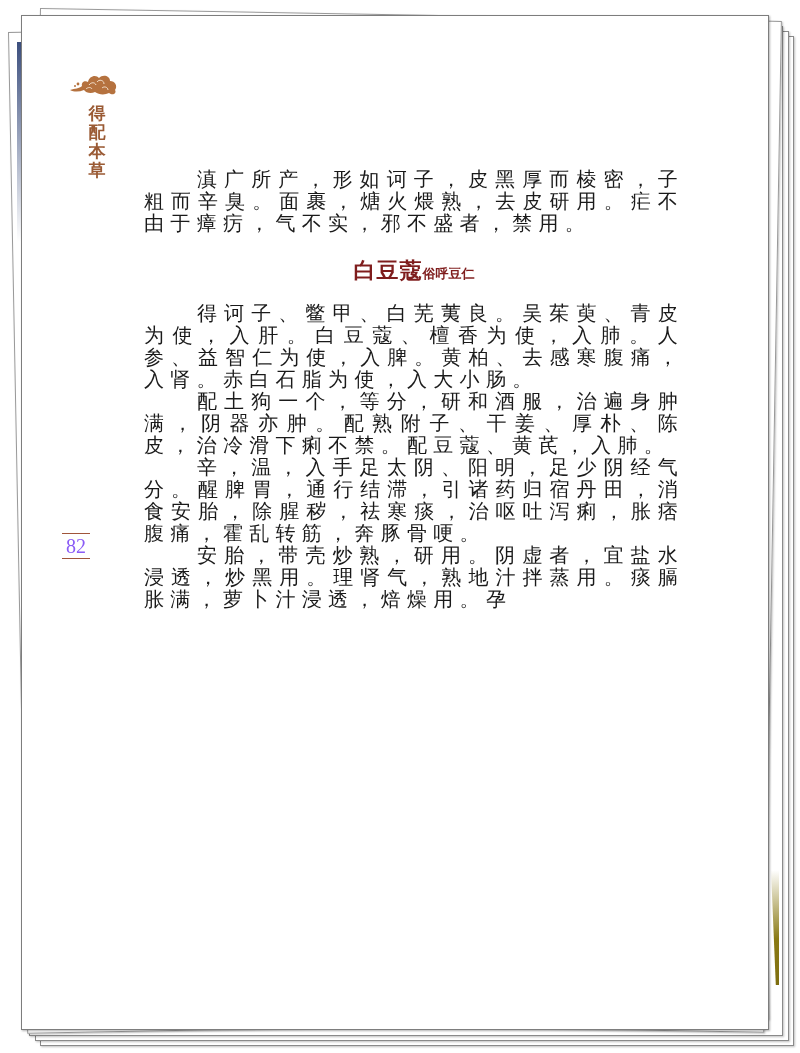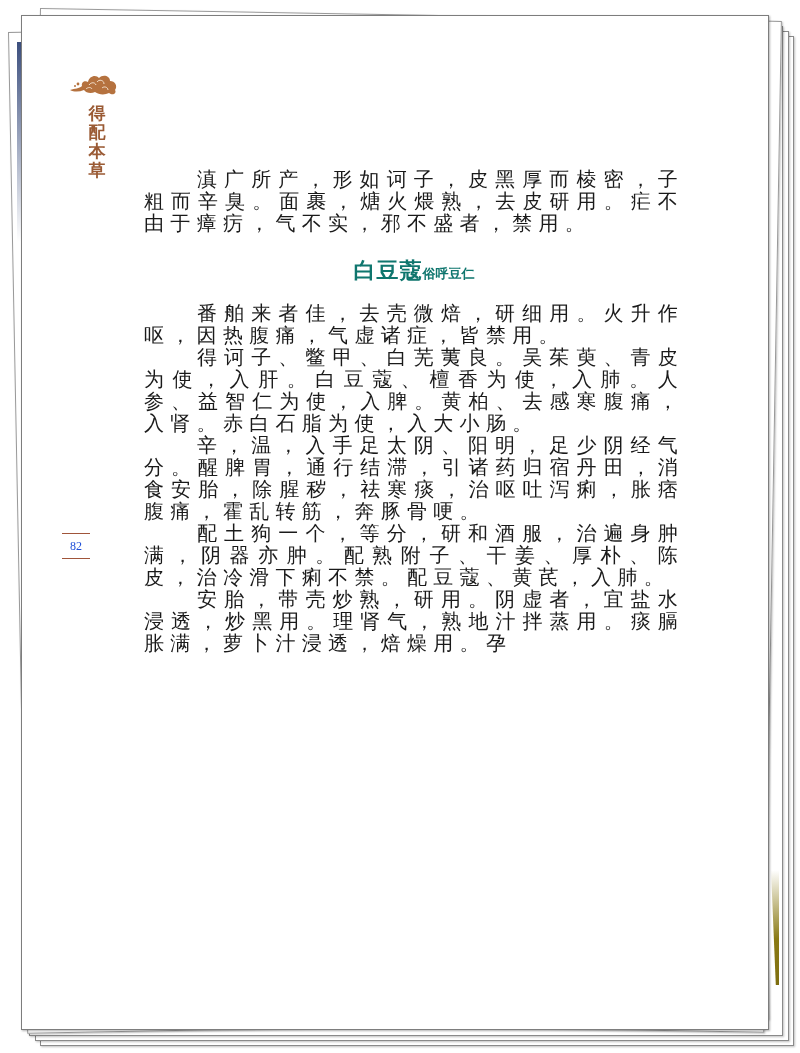--- a/index.html
+++ b/index.html
@@ -29,25 +29,25 @@
     background: #fff; border: 1px solid #7d7d7d; box-shadow: 1px 1px 2px rgba(0,0,0,0.3);
   }
   .cloud { position: absolute; left: 47px; top: 55px; width: 50px; height: 25px; }
   .running-title {
     position: absolute; left: 64px; top: 88px; width: 22px;
     color: #9a5a34; font-size: 17px; line-height: 19px; text-align: center; font-weight: bold;
   }
   .running-title span { display: block; }
   .page-num-wrap { position: absolute; left: 40px; top: 517px; width: 28px; text-align: center; }
   .page-num-rule { height: 1px; background: #a0553a; width: 28px; }
-  .page-num { font-family: "Liberation Serif", serif; font-size: 12px; color: #1d4ed8; line-height: 24px; }
+  .page-num { font-family: "Liberation Serif", serif; font-size: 20px; color: #8b5cf6; line-height: 24px; }
   .content { position: absolute; left: 122px; top: 152px; width: 540px; color: #1a1a1a; }
   .para { font-size: 20px; letter-spacing: 6.3px; line-height: 22px; margin: 0; text-align: justify; }
   .para.indent { text-indent: 53px; }
-  .heading { text-align: center; color: #0f766e; margin: 8px; font-weight: bold; }
+  .heading { text-align: center; color: #7f1d1d; margin: 8px; font-weight: bold; }
   .heading .main { font-size: 22px; letter-spacing: 1px; }
   .heading .sub { font-size: 13px; letter-spacing: 0px; }
   .h1 { margin-top: 21px; margin-bottom: 16px; }
   .h2 { margin-top: 22px; margin-bottom: 18px; }
 </style>
 </head>
 <body>
 
 <div class="sheet back3"></div>
 <div class="sheet back2"></div>
@@ -78,20 +78,19 @@
     <div class="page-num">82</div>
     <div class="page-num-rule"></div>
   </div>
 
   <div class="content">
     <p class="para indent">滇广所产，形如诃子，皮黑厚而棱密，子粗而辛臭。面裹，煻火煨熟，去皮研用。疟不由于瘴疠，气不实，邪不盛者，禁用。</p>
 
     <h2 class="heading h1">
       <span class="main">白豆蔻</span><span class="sub">俗呼豆仁</span>
     </h2>
-    <p class="para indent">番舶来者佳，去壳微焙，研细用。火升作呕，因热腹痛，气虚诸症，皆禁用。</p>
 
     <p class="para indent">得诃子、鳖甲、白芜荑良。吴茱萸、青皮为使，入肝。白豆蔻、檀香为使，入肺。人参、益智仁为使，入脾。黄柏、去感寒腹痛，入肾。赤白石脂为使，入大小肠。</p>
+    <p class="para indent">配土狗一个，等分，研和酒服，治遍身肿满，阴器亦肿。配熟附子、干姜、厚朴、陈皮，治冷滑下痢不禁。配豆蔻、黄芪，入肺。</p>
     <p class="para indent">辛，温，入手足太阴、阳明，足少阴经气分。醒脾胃，通行结滞，引诸药归宿丹田，消食安胎，除腥秽，祛寒痰，治呕吐泻痢，胀痞腹痛，霍乱转筋，奔豚骨哽。</p>
-    <p class="para indent">配土狗一个，等分，研和酒服，治遍身肿满，阴器亦肿。配熟附子、干姜、厚朴、陈皮，治冷滑下痢不禁。配豆蔻、黄芪，入肺。</p>
     <p class="para indent">安胎，带壳炒熟，研用。阴虚者，宜盐水浸透，炒黑用。理肾气，熟地汁拌蒸用。痰膈胀满，萝卜汁浸透，焙燥用。孕</p>
   </div>
 </div>
 
 </body></html>

